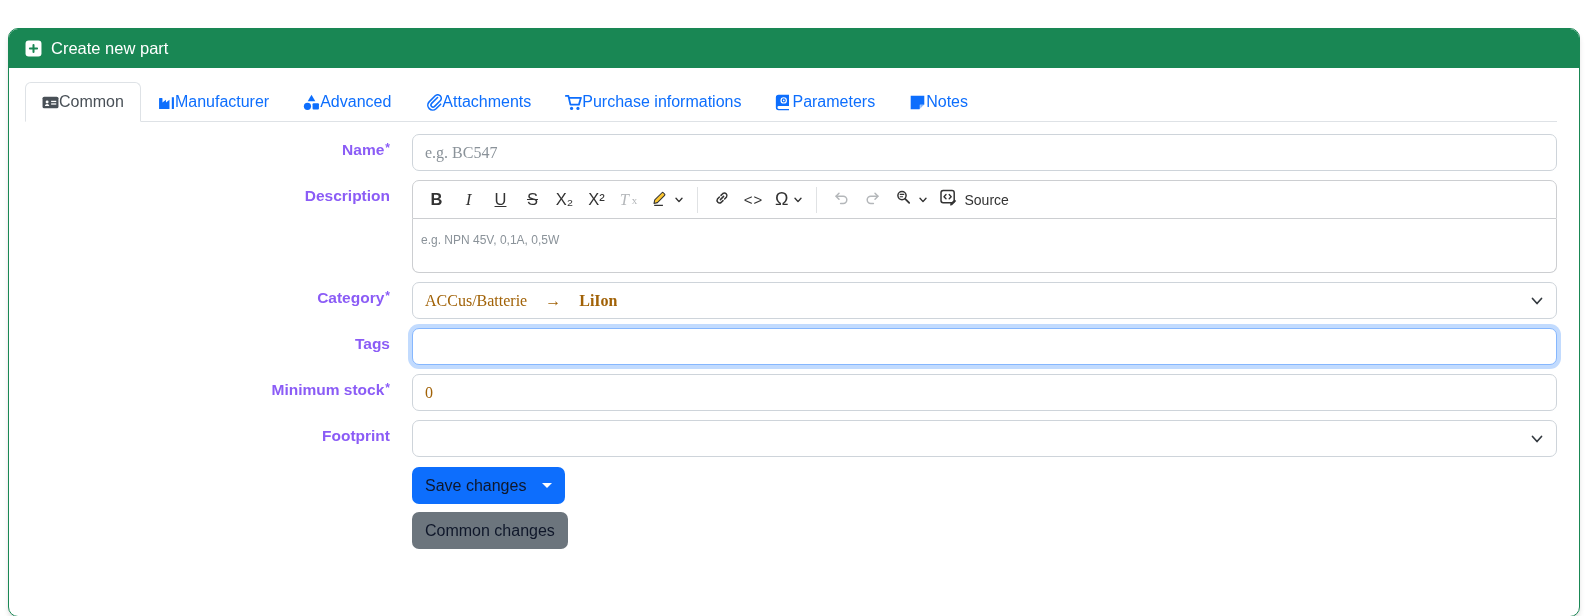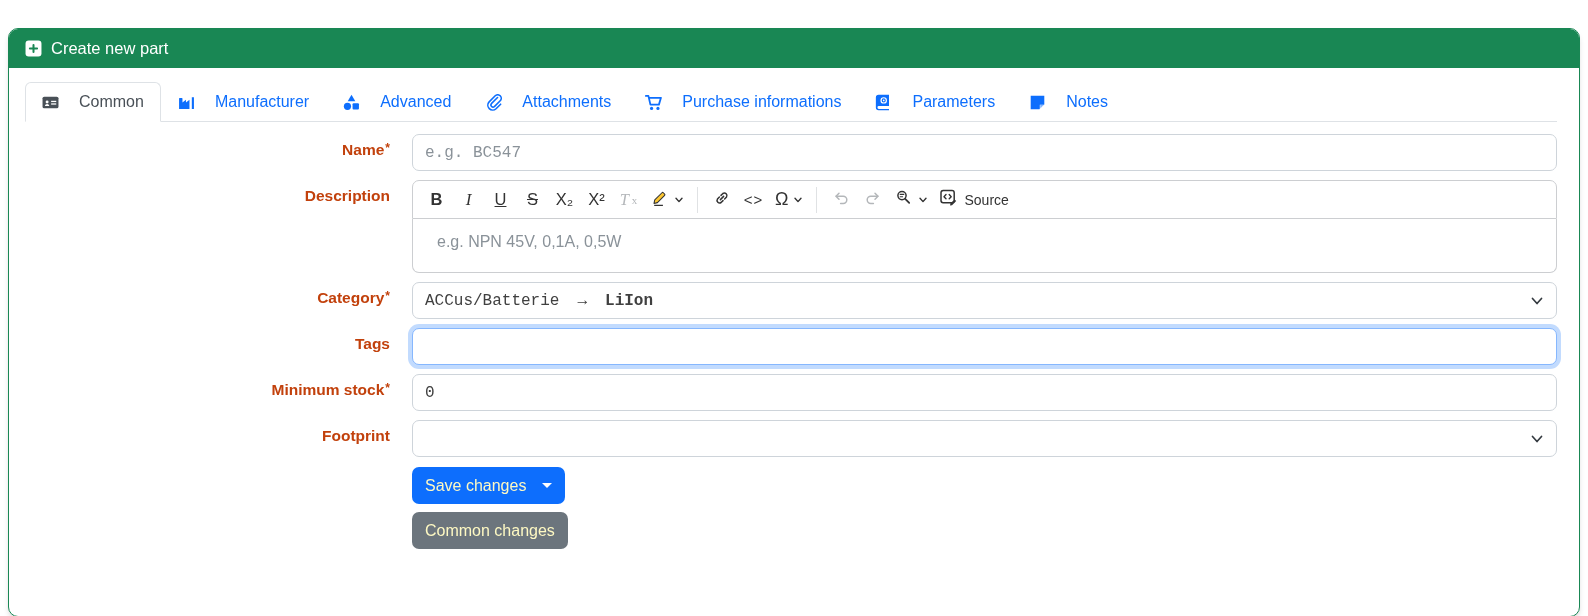--- a/index.html
+++ b/index.html
@@ -19,46 +19,46 @@
   .card-header {
     background:#198754; color:#fff; height:39px;
     display:flex; align-items:center; gap:9px; padding:0 16px;
     font-size:16.5px;
   }
   .card-body { padding:14px 22px 16px 16px; }
 
   
   .nav-tabs { display:flex; border-bottom:1px solid #dee2e6; }
   .tab {
-    display:flex; align-items:flex-end; gap:20px;
+    display:flex; align-items:flex-end; gap:0;
     padding:10px 16px; margin-bottom:-1px;
     font-size:16px; color:#0d6efd; cursor:pointer;
     border:1px solid transparent; border-radius:6px 6px 0 0;
     background:transparent; white-space:nowrap;
   }
   .tab.active {
     color:#495057; background:#fff;
     border-color:#dee2e6 #dee2e6 #fff;
   }
   .ticon { display:inline-flex; width:17px; height:17px; align-items:center; justify-content:center; }
   .ticon svg { display:block; }
 
   
   .form { margin-top:12px; }
   .form-row { display:flex; margin-bottom:9px; }
   .form-label {
     width:387px; flex:0 0 387px; text-align:right; padding-right:22px; padding-top:7px;
-    font-weight:700; font-size:15.5px; color:#c2410c;
+    font-weight:700; font-size:15.5px; color:#8b5cf6;
   }
   .form-label .req { font-size:12px; vertical-align:top; margin-left:1px; }
   .controls { flex:1 1 auto; min-width:0; }
 
   .input, .select {
     width:100%; height:37px; padding:12px 12px;
-    font-size:16px; font-family:Liberation Mono, monospace; color:#404040;
+    font-size:16px; font-family:Liberation Serif, serif; color:#a16207;
     background:#fff; border:1px solid #ced4da; border-radius:7px;
     outline:none;
   }
   .input::placeholder { color:#8a9299; opacity:1; }
   .input.focused {
     border-color:#86b7fe;
     box-shadow:0 0 0 4px rgba(13,110,253,.25);
   }
   .select {
     display:flex; align-items:center; justify-content:space-between; cursor:pointer;
@@ -87,30 +87,30 @@
   .g-strike { text-decoration:line-through; }
   .g-tx { font-style:italic; font-family:"Liberation Serif",serif; }
   .g-tx sub { font-size:11px; font-style:normal; }
   .g-code { letter-spacing:1px; font-size:15px; }
   .g-omega { font-size:18px; }
   .tsep { width:1px; height:26px; background:#e0e2e4; margin:0 7px; flex:0 0 1px; }
   .chev { display:inline-flex; margin-left:2px; }
   .src-label { font-size:14px; margin-left:3px; }
   .ck-content {
     border:1px solid #ccced1; border-top:none; border-radius:0 0 7px 7px;
-    min-height:54px; padding:14px 24px; font-size:16px; cursor:text; background:#fff;
+    min-height:54px; padding:14px 8px; font-size:12px; cursor:text; background:#fff;
   }
   .ck-placeholder { color:#8a9299; }
 
   
   .actions { margin-left:387px; margin-top:10px; }
   .btn {
     display:inline-flex; align-items:center; justify-content:center;
     height:37px; padding:6px 13px; border:none; border-radius:7px;
-    font-size:16px; font-family:"Liberation Sans",sans-serif; color:#fef9c3; cursor:pointer;
+    font-size:16px; font-family:"Liberation Sans",sans-serif; color:#0f172a; cursor:pointer;
   }
   .btn-primary { background:#0d6efd; }
   .btn-secondary { background:#6c757d; margin-top:8px; }
   .caret {
     width:0; height:0; margin-left:16px;
     border-left:5px solid transparent; border-right:5px solid transparent;
     border-top:5.5px solid #fff;
   }
   .btn-stack { display:flex; flex-direction:column; align-items:flex-start; }
 </style>

